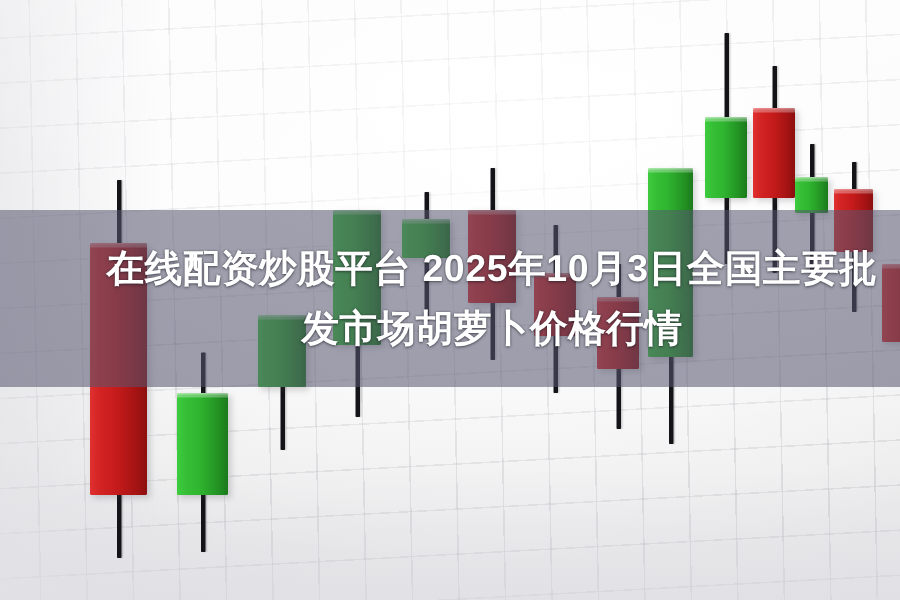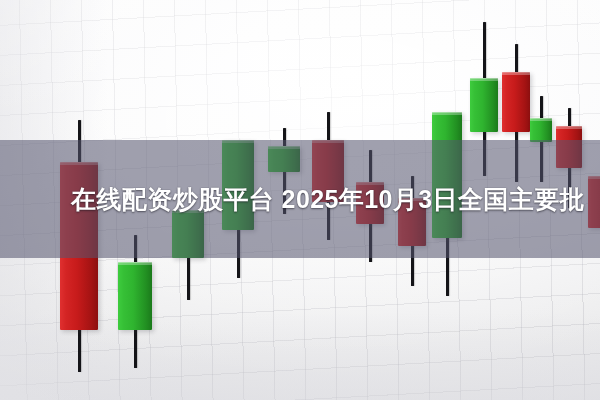--- a/index.html
+++ b/index.html
@@ -239,15 +239,16 @@
           <div class="cap"></div>
         </div>
       </div>
       <div class="candle" style="left: 0px; top: 0px;"></div>
     </div>
 
   <div id="band" style="top: 140px; height: 118px;"></div>
 
   <div id="title-layer" style="top: 140px; height: 118px; margin-left: 28px;">
     <div class="title-line">在线配资炒股平台 2025年10月3日全国主要批</div>
+    <div class="title-line">发市场胡萝卜价格行情</div>
   </div>
 
 </div>
 
 </body></html>

